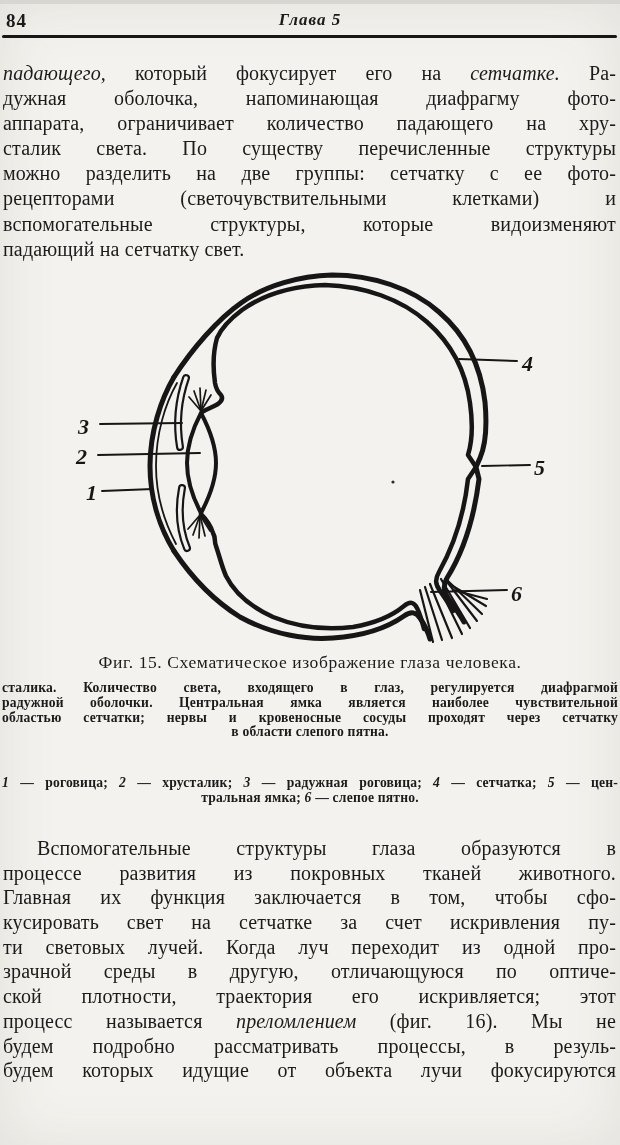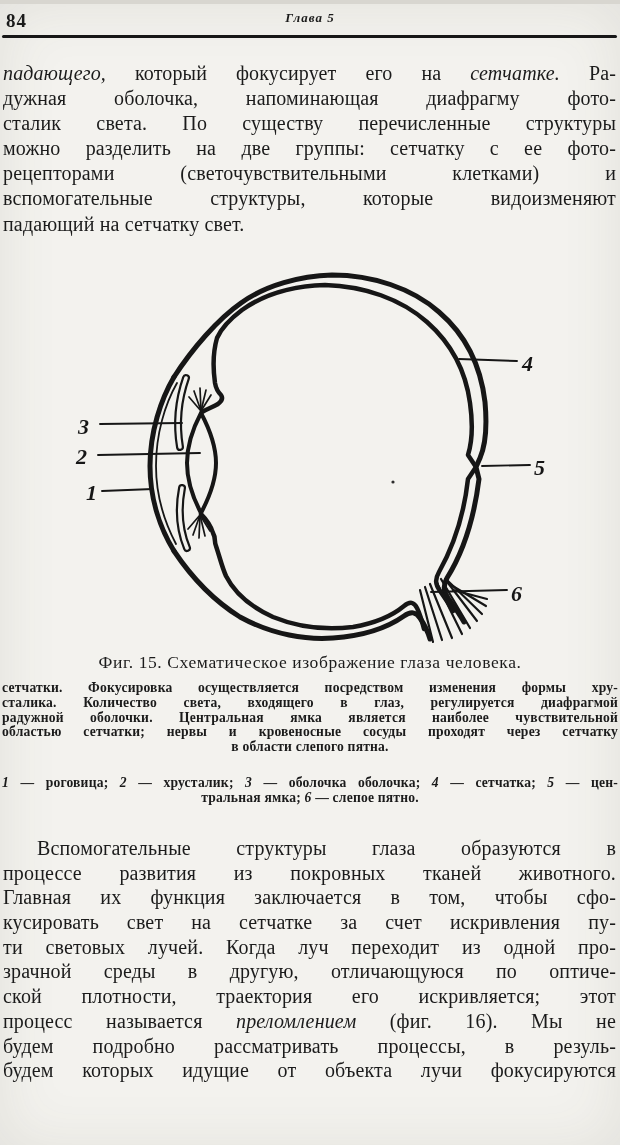--- a/index.html
+++ b/index.html
@@ -14,21 +14,21 @@
     overflow:hidden;
     box-shadow:inset 0 0 60px rgba(80,75,60,.10);
   }
   
   .page-number{
     position:absolute;left:6px;top:6px;
     font-size:19px;font-weight:700;letter-spacing:1px;
   }
   .chapter-title{
     position:absolute;left:0;right:0;top:6px;
-    text-align:center;font-size:13px;font-style:italic;font-weight:700;
+    text-align:center;font-size:17px;font-style:italic;font-weight:700;
     letter-spacing:1px;
   }
   .header-rule{
     position:absolute;left:2px;right:3px;top:31px;height:3px;
     background:#171717;border-radius:2px;
   }
   
   .para{
     position:absolute;left:3px;width:613px;
     font-size:20px;line-height:25.1px;
@@ -76,20 +76,21 @@
 
 <div class="page">
 
   <div class="page-number">84</div>
   <div class="chapter-title">Глава 5</div>
   <div class="header-rule"></div>
 
   <div class="para para1">
       <div class="line"><i>падающего,</i><span> который фокусирует его на </span><i>сетчатке.</i><span> Ра-</span></div>
       <div class="line"><span>дужная оболочка, напоминающая диафрагму фото-</span></div>
+      <div class="line"><span>аппарата, ограничивает количество падающего на хру-</span></div>
       <div class="line"><span>сталик света. По существу перечисленные структуры</span></div>
       <div class="line"><span>можно разделить на две группы: сетчатку с ее фото-</span></div>
       <div class="line"><span>рецепторами (светочувствительными клетками) и</span></div>
       <div class="line"><span>вспомогательные структуры, которые видоизменяют</span></div>
       <div class="line"><span>падающий на сетчатку свет.</span></div>
     </div>
 
   <div class="figure-wrap">
     <svg viewBox="0 0 500 380">
 
@@ -168,28 +169,27 @@
       <text class="lbl" x="6" y="192">2</text>
       <text class="lbl" x="16" y="228">1</text>
       <text class="lbl" x="452" y="99">4</text>
       <text class="lbl" x="464" y="203">5</text>
       <text class="lbl" x="441" y="329">6</text>
     </svg>
   </div>
 
   <div class="fig-title">Фиг. 15. Схематическое изображение глаза человека.</div>
   <div class="fig-caption">
-      <div class="line"><span>сетчатки. Фокусировка осуществляется посредством изменения формы хру-</span></div>
       <div class="line"><span>сталика. Количество света, входящего в глаз, регулируется диафрагмой</span></div>
       <div class="line"><span>радужной оболочки. Центральная ямка является наиболее чувствительной</span></div>
       <div class="line"><span>областью сетчатки; нервы и кровеносные сосуды проходят через сетчатку</span></div>
       <div class="line"><span>в области слепого пятна.</span></div>
     </div>
   <div class="fig-legend">
-      <div class="line"><i>1</i><span> — роговица; </span><i>2</i><span> — хрусталик; </span><i>3</i><span> — оболочка оболочка; </span><i>4</i><span> — сетчатка; </span><i>5</i><span> — цен-</span></div>
+      <div class="line"><i>1</i><span> — роговица; </span><i>2</i><span> — хрусталик; </span><i>3</i><span> — радужная роговица; </span><i>4</i><span> — сетчатка; </span><i>5</i><span> — цен-</span></div>
       <div class="line"><span>тральная ямка; </span><i>6</i><span> — слепое пятно.</span></div>
     </div>
 
   <div class="para para2">
       <div class="line"><span>Вспомогательные структуры глаза образуются в</span></div>
       <div class="line"><span>процессе развития из покровных тканей животного.</span></div>
       <div class="line"><span>Главная их функция заключается в том, чтобы сфо-</span></div>
       <div class="line"><span>кусировать свет на сетчатке за счет искривления пу-</span></div>
       <div class="line"><span>ти световых лучей. Когда луч переходит из одной про-</span></div>
       <div class="line"><span>зрачной среды в другую, отличающуюся по оптиче-</span></div>

